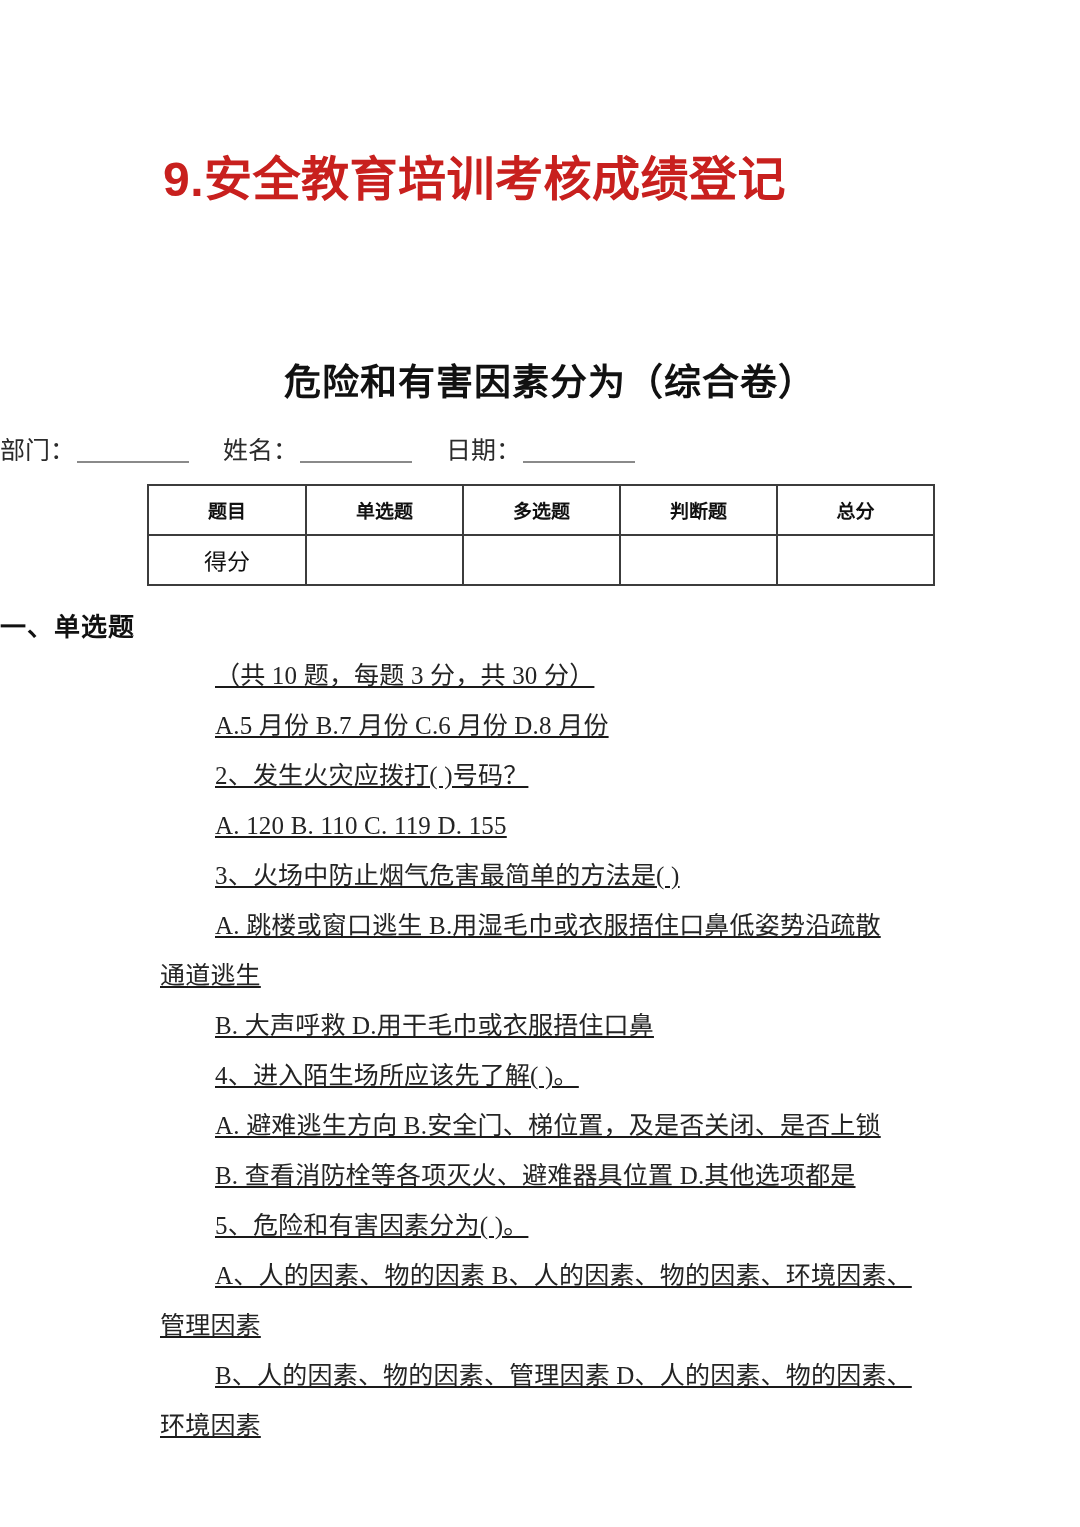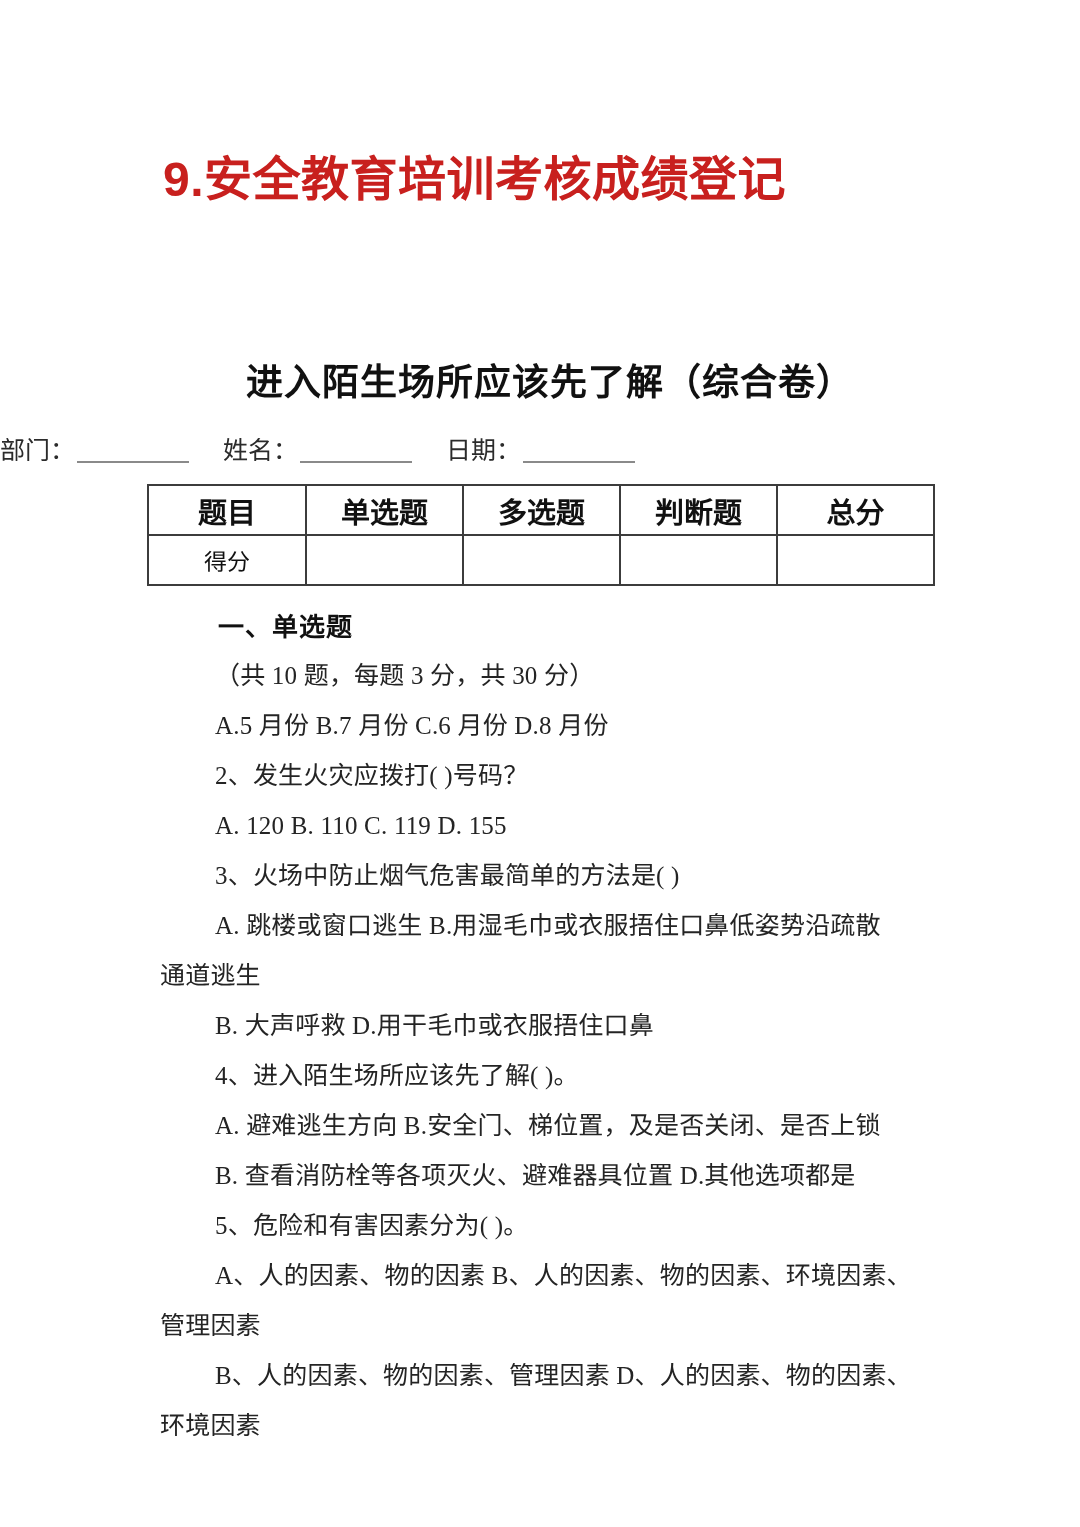--- a/index.html
+++ b/index.html
@@ -96,69 +96,69 @@
     height: 48px;
     text-align: center;
     vertical-align: middle;
     font-size: 23px;
     color: #111111;
     padding: 0;
   }
   table.score-table td.th {
     font-family: "Liberation Sans", "DejaVu Sans", sans-serif;
     font-weight: 700;
-    font-size: 29px;
+    font-size: 19px;
   }
   table.score-table td.rowlabel {
     font-size: 23px;
     font-weight: 400;
   }
   table.score-table col.c1 { width: 158px; }
   table.score-table col.c2 { width: 157px; }
   table.score-table col.c3 { width: 157px; }
   table.score-table col.c4 { width: 157px; }
   table.score-table col.c5 { width: 157px; }
 
   
   .section-heading {
     margin-top: 20px;
-    padding-left: 218px;
     font-family: "Liberation Sans", "DejaVu Sans", sans-serif;
     font-size: 26px;
     font-weight: 700;
     color: #111111;
     letter-spacing: 1px;
   }
 
   
   .lines {
     margin-top: 8px;
     padding-left: 160px;
     padding-right: 150px;
+    text-decoration: underline;
   }
   .line {
     font-size: 25px;
     line-height: 50px;
     color: #242424;
     white-space: pre;
     letter-spacing: 0.2px;
   }
   .line.indent { padding-left: 55px; }
   .line.flush  { padding-left: 0; }
 </style>
 </head>
 <body>
 
 <div class="page">
 
   <div class="doc-red-title">9.安全教育培训考核成绩登记</div>
 
   <div class="sheet">
 
-    <div class="paper-title">进入陌生场所应该先了解（综合卷）</div>
+    <div class="paper-title">危险和有害因素分为（综合卷）</div>
 
     <div class="id-row">
       <span class="id-field"><span class="id-label">部门：</span><span class="id-blank"></span></span><span class="id-gap"></span><span class="id-field"><span class="id-label">姓名：</span><span class="id-blank"></span></span><span class="id-gap"></span><span class="id-field"><span class="id-label">日期：</span><span class="id-blank"></span></span>
     </div>
 
     <div class="score-table-wrap">
       <table class="score-table">
         <colgroup>
           <col class="c1">
             <col class="c2">

